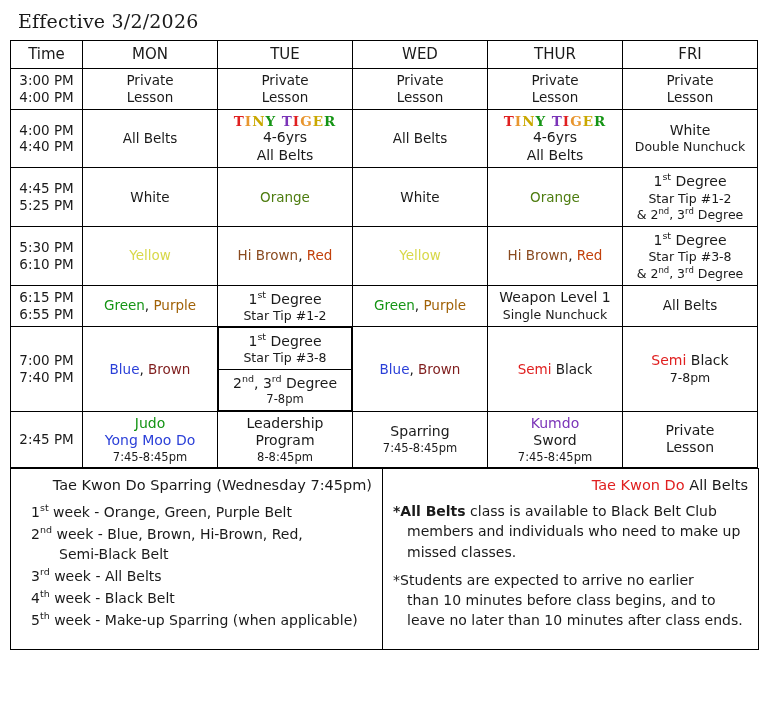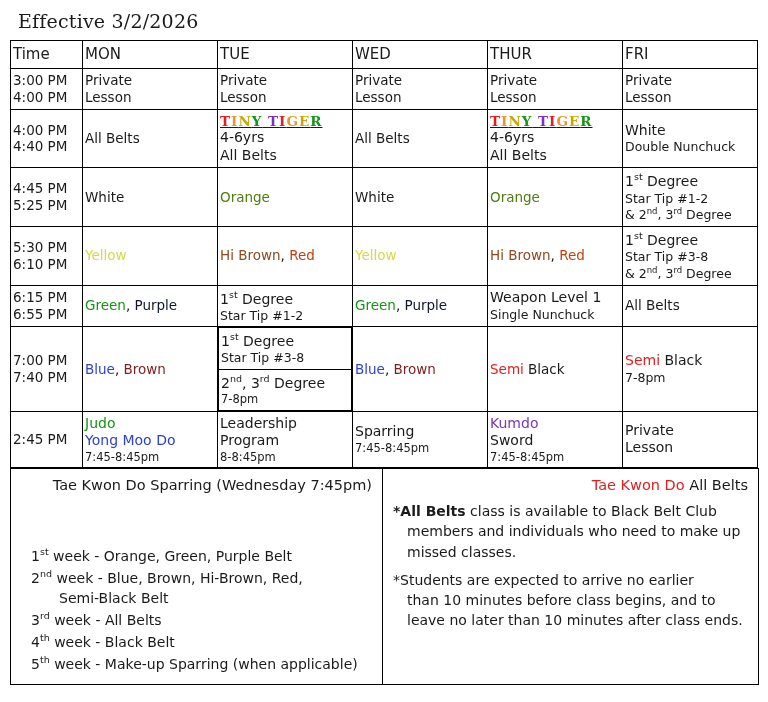--- a/index.html
+++ b/index.html
@@ -28,21 +28,21 @@
     padding: 4px 0 8px 8px;
     letter-spacing: 0.2px;
   }
   table.schedule {
     border-collapse: collapse;
     width: 748px;
     table-layout: fixed;
   }
   table.schedule td, table.schedule th {
     border: 1px solid #000;
-    text-align: left;
+    text-align: center;
     vertical-align: middle;
     font-size: 13.5px;
     font-weight: 400;
     padding: 3px 2px;
     line-height: 1.25;
   }
   table.schedule th {
     font-weight: 400;
     font-size: 15px;
     padding: 4px 2px;
@@ -55,21 +55,21 @@
   }
   .cell-main { font-size: 14px; }
   .sub { font-size: 12.5px; }
   .tiny-sub { font-size: 11.5px; }
 
   
   .c-black { color: #1a1a1a; }
   .c-orange { color: #4d7c0f; }
   .c-yellow { color: #d8d84a; margin-top: 24px; }
   .c-green { color: #149414; }
-  .c-purple { color: #0f172a; }
+  .c-purple { color: #a16207; }
   .c-blue { color: #2a3fd8; }
   .c-brown { color: #7f1d1d; }
   .c-red { color: #c2410c; }
   .c-hibrown { color: #8a4b20; }
   .c-semired { color: #e02020; }
   .c-judo { color: #149414; }
   .c-yongmoodo { color: #2a3fd8; }
   .c-kumdo { color: #7b34b8; }
   .c-taekwondo { color: #e02020; }
 
@@ -81,21 +81,20 @@
   .tinytiger span:nth-child(6) { color:#7b34b8; }
   .tinytiger span:nth-child(7) { color:#e02020; }
   .tinytiger span:nth-child(8) { color:#e8962f; }
   .tinytiger span:nth-child(9) { color:#caa800; }
   .tinytiger span:nth-child(10) { color:#149414; }
   .tinytiger {
     font-size: 13.5px;
     letter-spacing: 1px;
     font-weight: 700;
     font-family: "DejaVu Serif", serif;
-    text-decoration: underline;
   }
   .inner-table {
     border-collapse: collapse;
     width: 100%;
     height: 100%;
   }
   .inner-table td {
     border: none;
     text-align: center;
     padding: 4px 2px;
@@ -116,21 +115,20 @@
   }
   .notes-head {
     text-align: right;
     font-size: 14.5px;
     padding-bottom: 8px;
   }
   .notes-list {
     font-size: 14px;
     line-height: 1.5;
     padding-left: 10px;
-    margin-top: 44px;
   }
   .notes-list .indent2 { padding-left: 28px; display: block; }
   .note-p {
     font-size: 14px;
     line-height: 1.45;
     margin: 0 0 8px 0;
   }
   .note-p .hang { display: block; padding-left: 14px; }
   sup { font-size: 0.68em; vertical-align: super; }
   b { font-weight: 700; }

